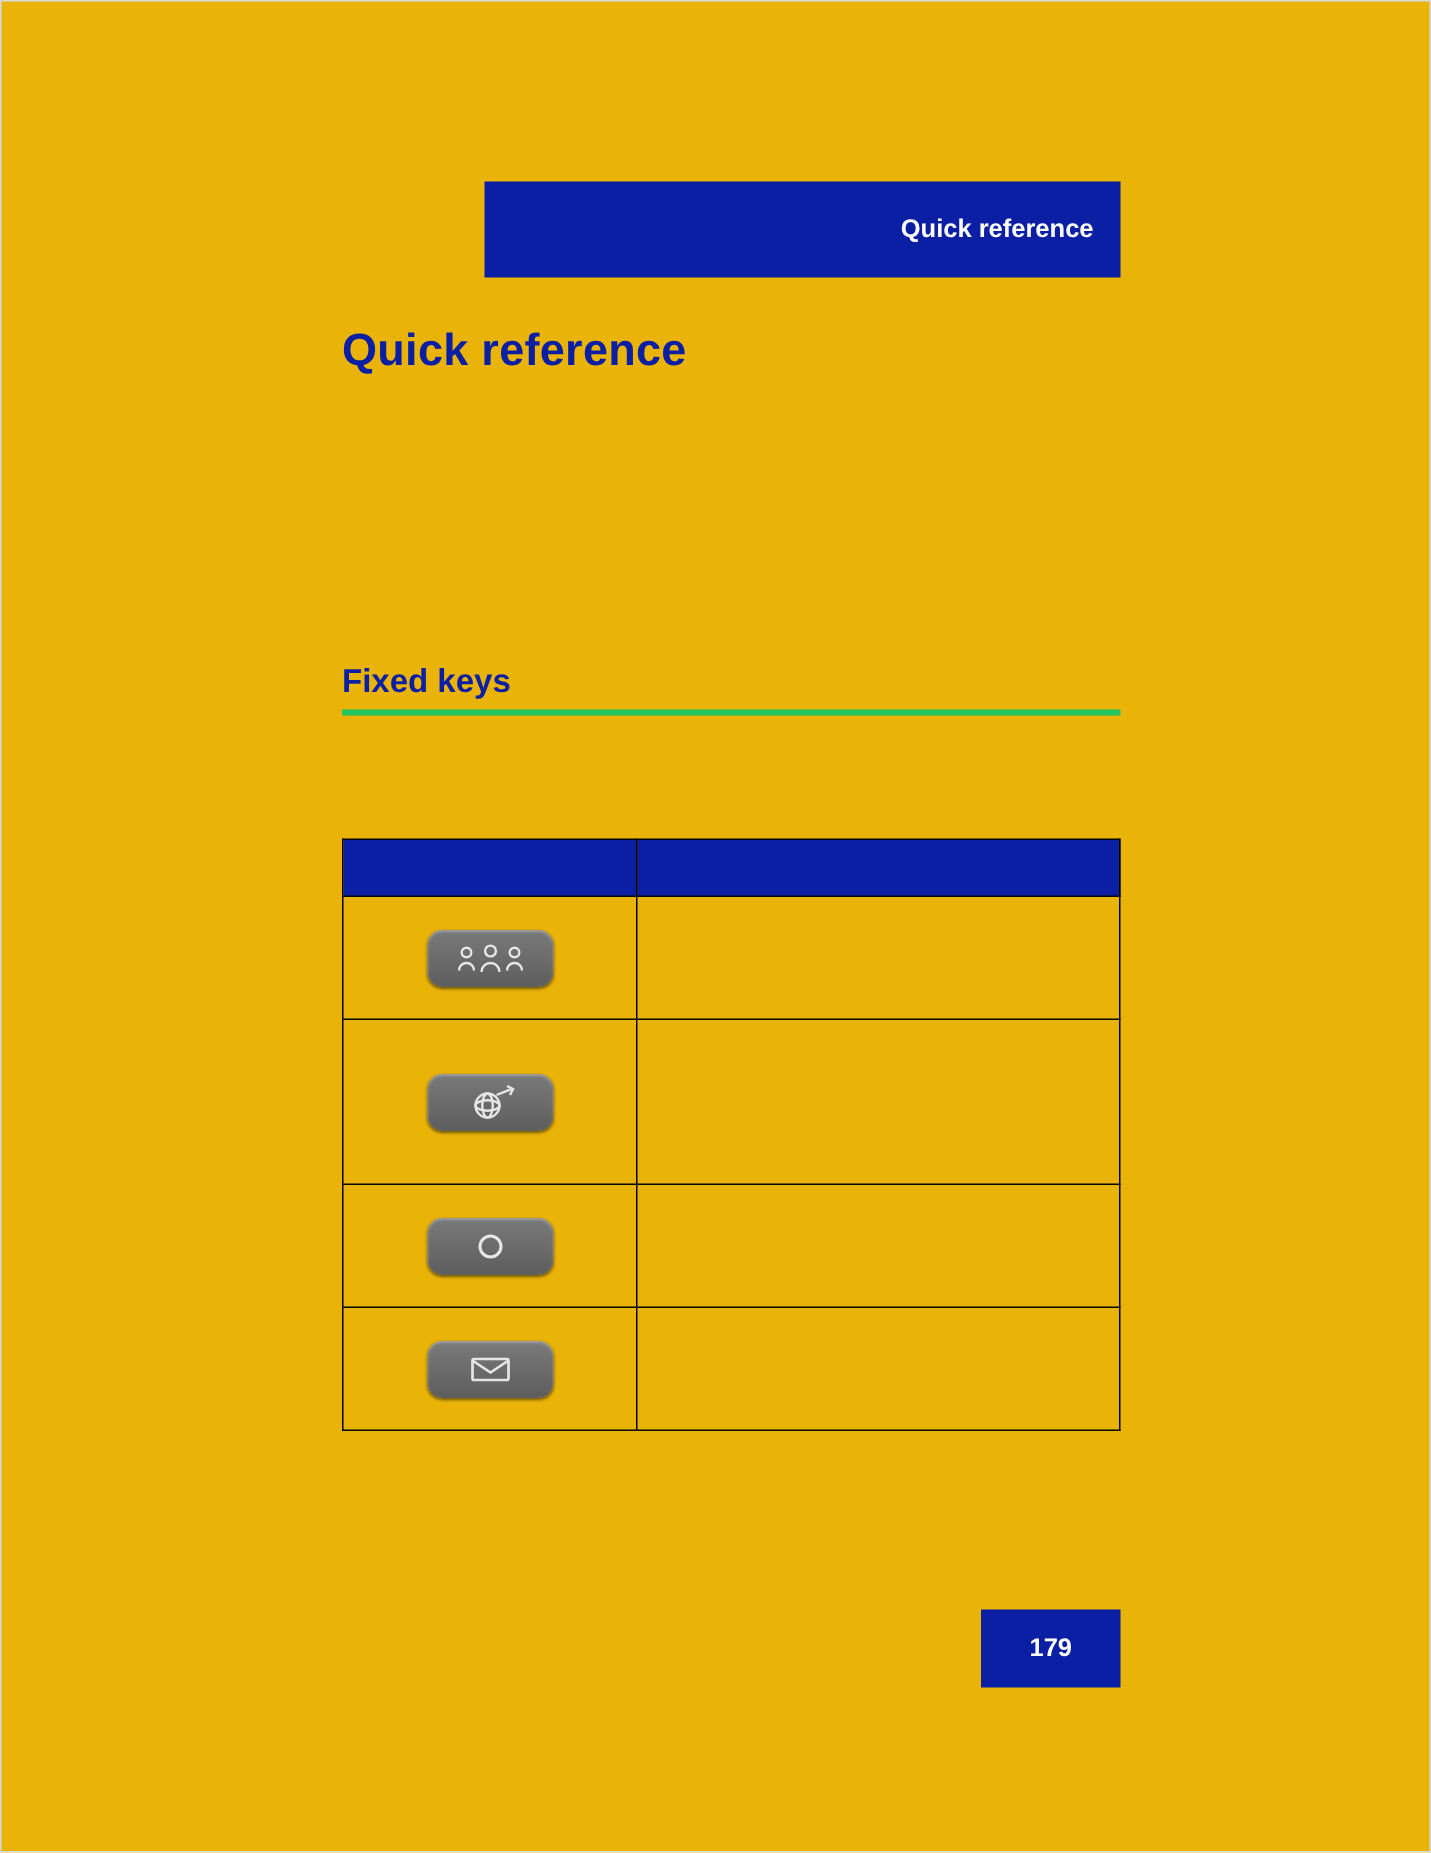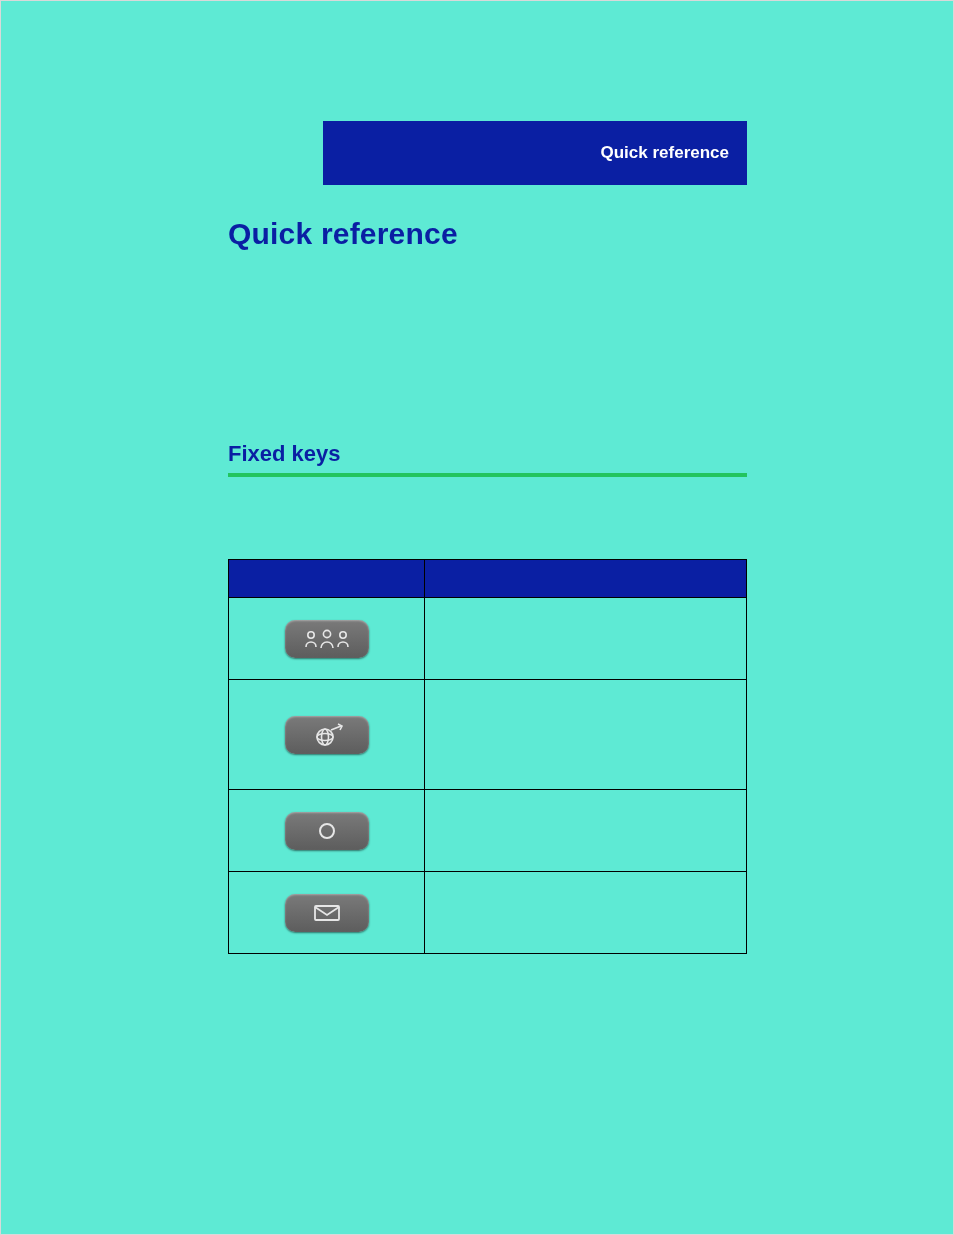--- a/index.html
+++ b/index.html
@@ -1,21 +1,21 @@
 <!DOCTYPE html>
 <html><head>
 <meta charset="utf-8">
 <style>
   * { box-sizing: border-box; margin: 0; padding: 0; }
   html, body { width: 954px; height: 1235px; background: #fff; font-family: Arial, Helvetica, sans-serif; }
   .page {
     position: relative;
     width: 954px;
     height: 1235px;
-    background: #5eead4;
+    background: #eab308;
     border: 1px solid #d9d9d9;
   }
   .header-bar {
     position: absolute;
     top: 120px;
     left: 322px;
     width: 424px;
     height: 64px;
     background: #0a1fa3;
     display: flex;
@@ -169,14 +169,17 @@
                 <path d="M6 6 L18 14 L30 6"></path>
               </g>
             </svg>
           </span>
         </td>
         <td></td>
       </tr>
     </tbody>
   </table>
 
+  <div class="page-footer">
+    <span>179</span>
+  </div>
 
 </div>
 
 </body></html>

